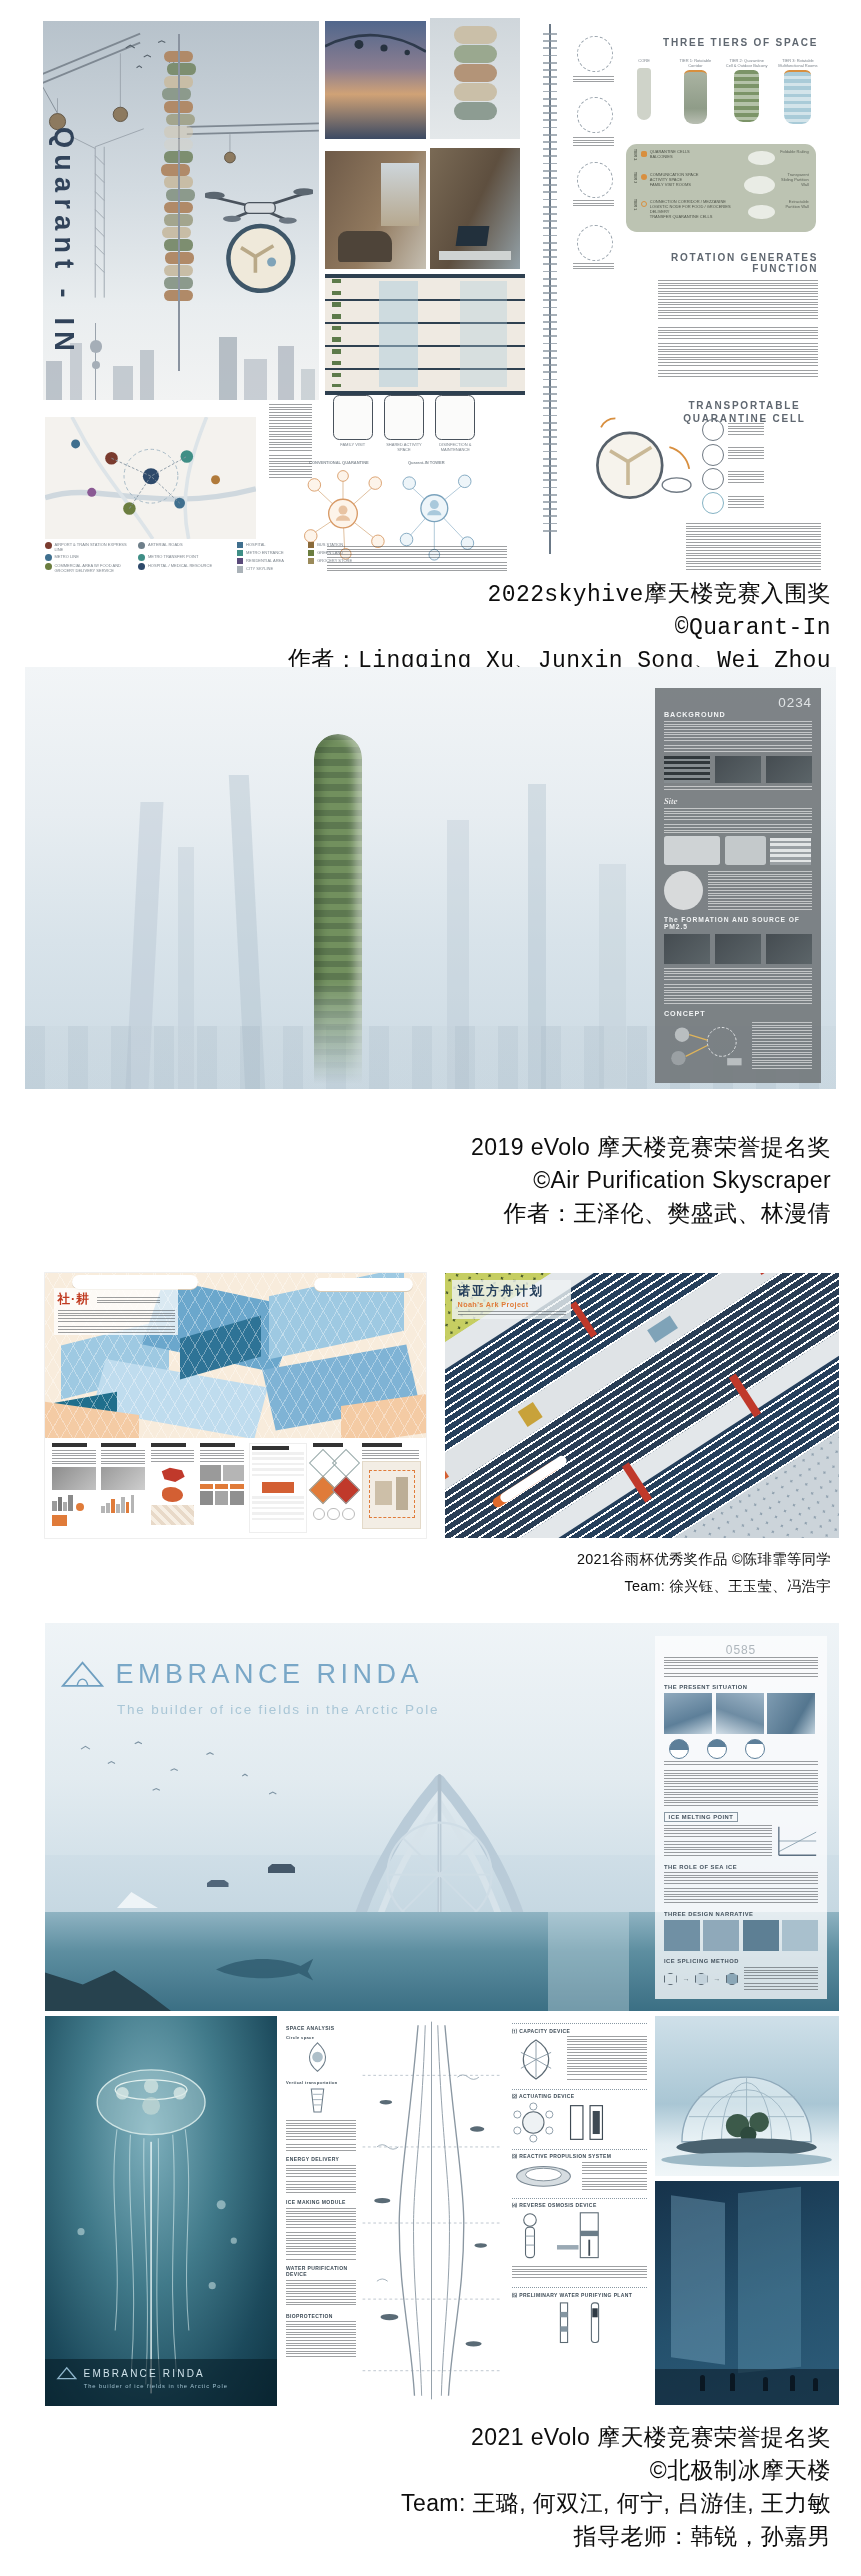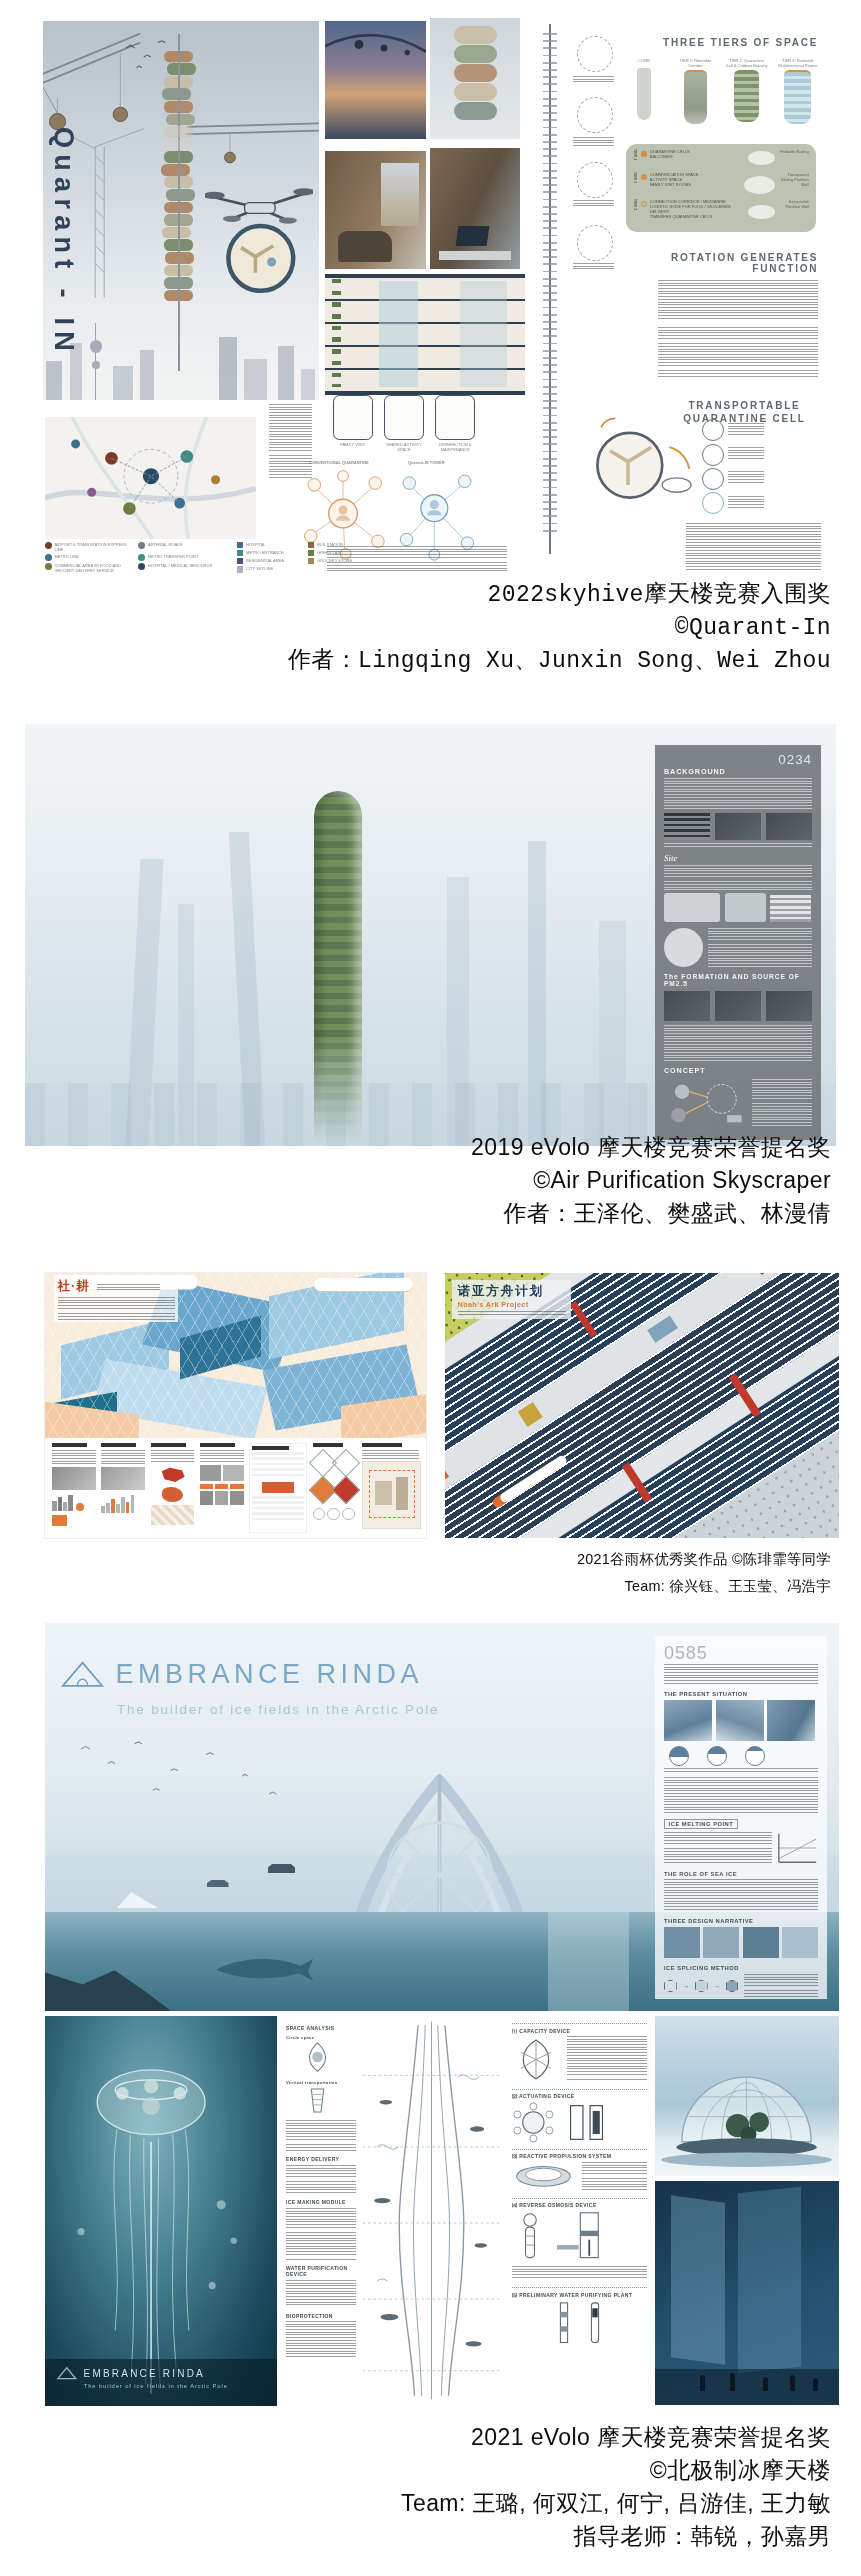--- a/index.html
+++ b/index.html
@@ -377,21 +377,21 @@
       </div>
     </div>
   </section>
 
   <div class="cap cap-lg" style="top:579px;font-family:Liberation Mono, monospace;">
     <div>2022skyhive摩天楼竞赛入围奖</div>
     <div>©Quarant-In</div>
     <div>作者：Lingqing Xu、Junxin Song、Wei Zhou</div>
   </div>
 
-  <section class="abs" style="left:25px;top:724px;width:811px;height:422px;overflow:hidden;
+  <section class="abs" style="left:25px;top:667px;width:811px;height:422px;overflow:hidden;
            background:linear-gradient(180deg,#f2f5f7 0%,#e7edf1 35%,#d8e3ea 65%,#ccdae3 100%);">
 
     <div class="abs" style="left:108px;top:135px;width:23px;height:287px;background:#b7c6d2;opacity:.45;transform:skewX(-3deg);"></div>
     <div class="abs" style="left:153px;top:180px;width:16px;height:242px;background:#b7c6d2;opacity:.35;"></div>
     <div class="abs" style="left:212px;top:108px;width:20px;height:314px;background:#adbecb;opacity:.4;transform:skewX(3deg);"></div>
     <div class="abs" style="left:422px;top:153px;width:21.5px;height:269px;background:#b7c6d2;opacity:.35;"></div>
     <div class="abs" style="left:503px;top:117px;width:18px;height:305px;background:#b0c1ce;opacity:.4;"></div>
     <div class="abs" style="left:574px;top:197px;width:27px;height:224px;background:#bccad5;opacity:.35;"></div>
     <div class="abs" style="left:0;bottom:0;width:811px;height:63px;
          background:repeating-linear-gradient(90deg,rgba(160,178,191,.5) 0 20px,rgba(190,204,213,.35) 20px 43px);opacity:.5;"></div>
@@ -460,21 +460,21 @@
       <div class="abs" style="left:224px;top:83px;width:144px;height:63px;background:#7fb3d5;transform:skewY(-10deg) skewX(12deg);"></div>
       <div class="abs" style="left:135px;top:54px;width:81px;height:41px;background:#2e7396;transform:skewY(-16deg);"></div>
       <div class="abs" style="left:-9px;top:126px;width:81px;height:36px;background:#1f6e8c;transform:skewY(-10deg);"></div>
       <div class="abs" style="left:-5.4px;top:135px;width:99px;height:36px;background:#f4cba4;transform:skewY(8deg);"></div>
       <div class="abs" style="left:296px;top:126px;width:99px;height:39px;background:#f4cba4;transform:skewY(-8deg);"></div>
       <div class="abs" style="left:0;top:0;width:381px;height:165px;opacity:.5;background:
            repeating-linear-gradient(60deg,rgba(255,255,255,.7) 0 0.9px,transparent 0.9px 11.7px),
            repeating-linear-gradient(-60deg,rgba(255,255,255,.7) 0 0.9px,transparent 0.9px 11.7px);"></div>
       <div class="abs" style="left:27px;top:1.8px;width:126px;height:14.4px;background:#fff;border-radius:9px;box-shadow:0 0.9px 0 #d8c9b4;"></div>
       <div class="abs" style="left:269px;top:5.4px;width:99px;height:12.6px;background:#fff;border-radius:8px;box-shadow:0 0.9px 0 #d8c9b4;"></div>
-      <div class="abs" style="left:9px;top:2px;padding:1.8px 3.6px;background:rgba(255,255,255,.75);">
+      <div class="abs" style="left:9px;top:15px;padding:1.8px 3.6px;background:rgba(255,255,255,.75);">
         <span style="font-size:12.6px;font-weight:900;color:#c03a20;letter-spacing:0.9px;">社·耕</span>
         <span class="fl" style="display:inline-block;width:63px;height:6.3px;margin-left:3.6px;"></span>
         <span class="fl" style="width:117px;height:23px;margin-top:2.7px;"></span>
       </div>
     </div>
     <div class="abs" style="left:0;top:165px;width:381px;height:100px;background:#fff;display:flex;gap:5.4px;padding:5.4px 7.2px;box-sizing:border-box;">
       <div style="flex:1;">
         <span class="fl" style="width:80%;height:3.6px;background:#333;"></span>
         <span class="fl" style="width:100%;height:14.4px;margin-top:2.7px;"></span>
         <div style="width:100%;height:23px;margin-top:2.7px;background:linear-gradient(135deg,#8c8c8c,#c2c2c2);"></div>
@@ -635,21 +635,21 @@
          background:linear-gradient(180deg,#8fb3c2 0%,#5d8ea0 40%,#3b6f84 100%);">
       <svg class="abs" style="left:162px;top:36px;" width="108" height="36" viewBox="0 0 120 40">
         <path d="M10,24 C40,8 80,10 104,20 L118,12 L112,26 L118,36 L102,28 C78,36 34,36 10,24 Z" fill="#2e5a6e" opacity=".8"></path>
       </svg>
       <div class="abs" style="left:0;bottom:0;width:126px;height:48px;background:#27424e;clip-path:polygon(0 100%,0 20%,30% 45%,55% 15%,80% 60%,100% 100%);"></div>
       <div class="abs" style="left:503px;top:0;width:81px;height:99px;background:rgba(220,236,242,.35);"></div>
     </div>
 
     <div class="abs" style="left:610px;top:12.6px;width:172px;height:363px;background:rgba(252,253,254,.78);
          padding:7.2px 9px;box-sizing:border-box;">
-      <div style="text-align:left;font-size:18px;color:#aeb6bc;letter-spacing:0.9px;">0585</div>
+      <div style="text-align:center;font-size:12px;color:#aeb6bc;letter-spacing:0.9px;">0585</div>
       <span class="fl" style="width:100%;height:21.5px;"></span>
       <div class="rn-h" style="margin-top:5.4px;">THE PRESENT SITUATION</div>
       <div style="display:flex;gap:3.6px;margin-top:3.6px;">
         <div style="width:48px;height:41px;background:linear-gradient(160deg,#8fa9bd,#5d7f99 60%,#c9d8e2);"></div>
         <div style="width:48px;height:41px;background:linear-gradient(200deg,#9fb6c8,#6e8ca3 55%,#d3dfe8);"></div>
         <div style="width:48px;height:41px;background:linear-gradient(120deg,#7f9cb2,#54768f 65%,#c2d3de);"></div>
       </div>
       <div style="display:flex;gap:18px;margin:4.5px 0 0 5.4px;">
         <div style="width:18px;height:18px;border-radius:50%;border:1.3px solid #5d7f99;background:linear-gradient(0deg,#fff 45%,#5d7f99 45%);"></div>
         <div style="width:18px;height:18px;border-radius:50%;border:1.3px solid #5d7f99;background:linear-gradient(0deg,#fff 60%,#5d7f99 60%);"></div>

